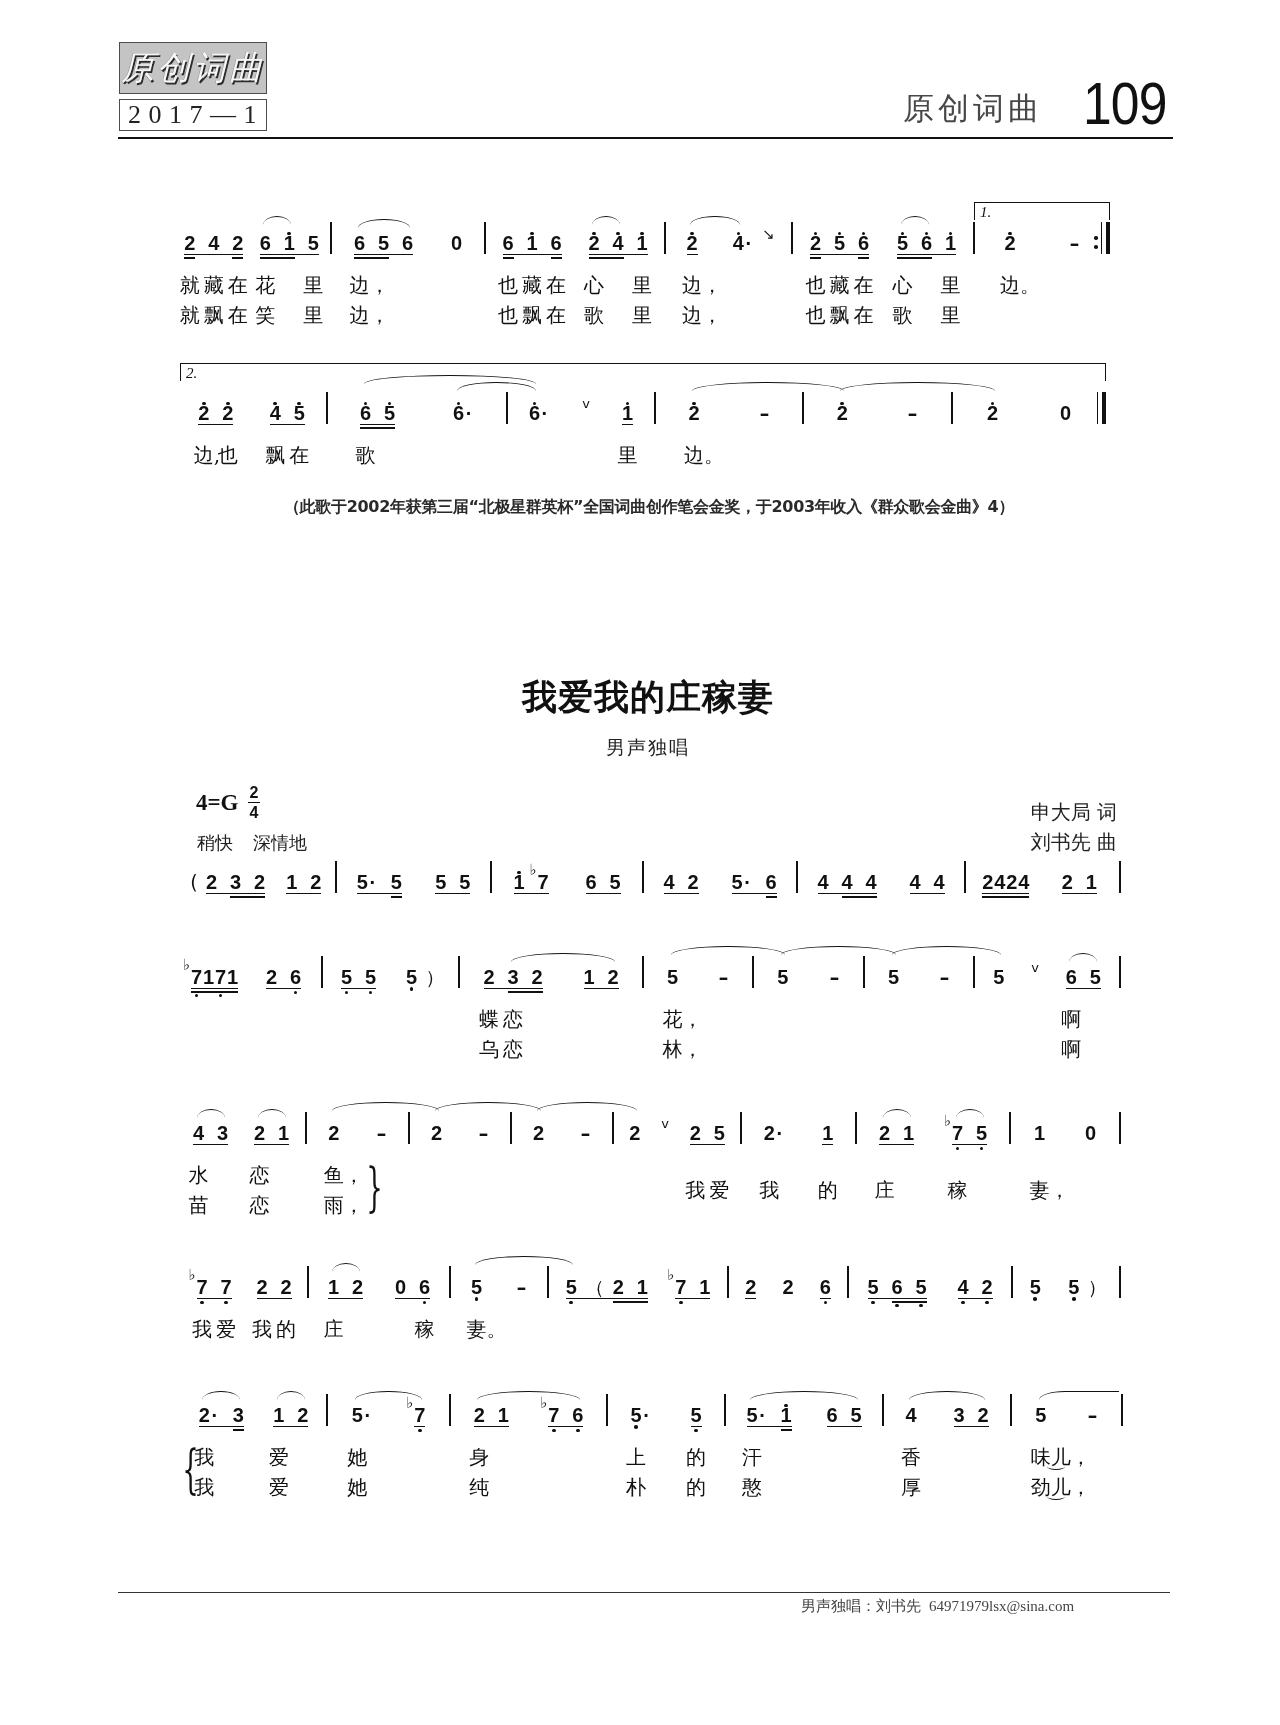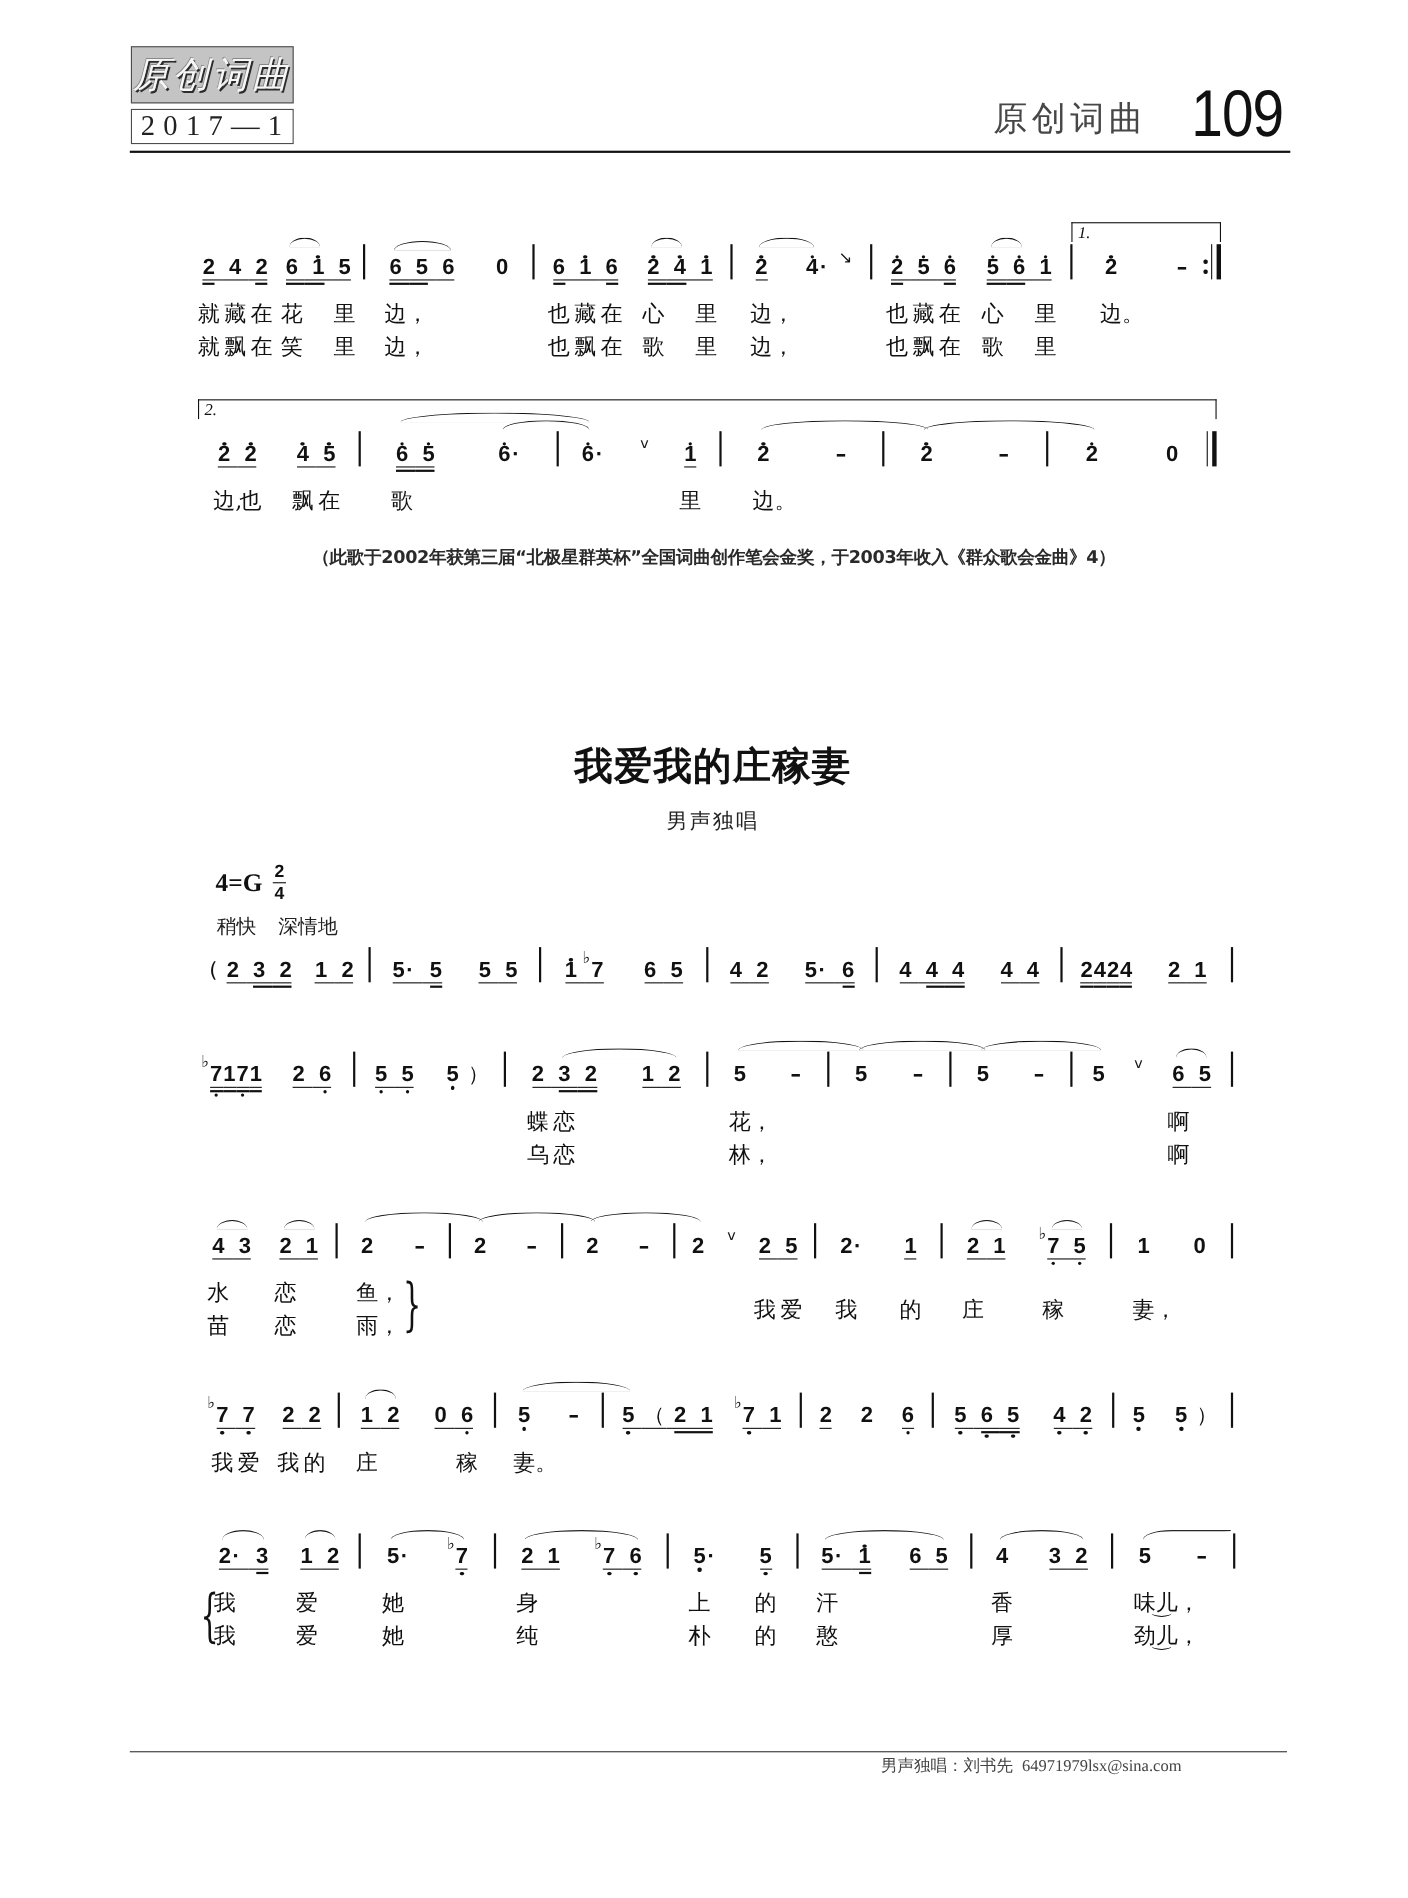--- a/index.html
+++ b/index.html
@@ -101,20 +101,24 @@
   <div class="keysig">
     <span class="key">4=G</span>
     <span class="frac">
       <span class="num">2</span>
       <span class="den">4</span>
     </span>
   </div>
   <div class="tempo">
     <span>稍快</span><span class="mood">深情地</span>
   </div>
+  <div class="credits">
+    <div>申大局 词</div>
+    <div>刘书先 曲</div>
+  </div>
 
   <div class="footer-rule"></div>
   <div class="footer">
     <span>男声独唱：刘书先</span><span class="email">64971979lsx@sina.com</span>
   </div>
 <div class="row" style="top: 243px;">
       <div class="measure" style="left: 172px; width: 159px;">
         <div class="grp">
           <span class="n note u2 c1r">
             <span class="nh">

